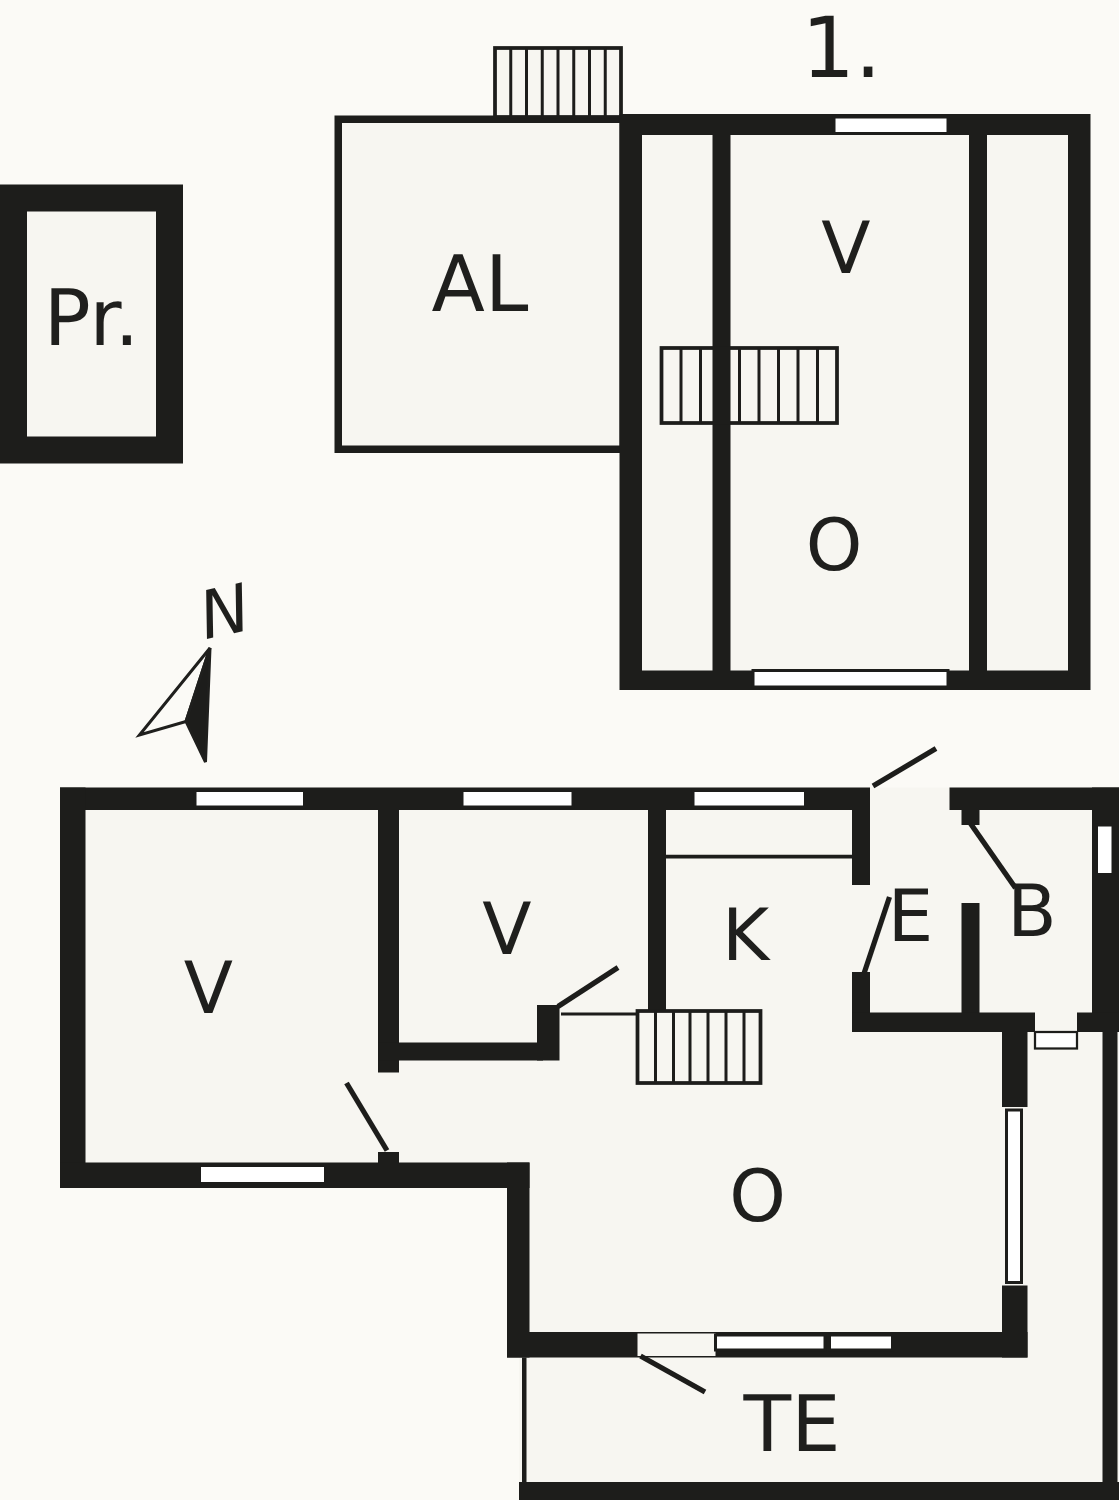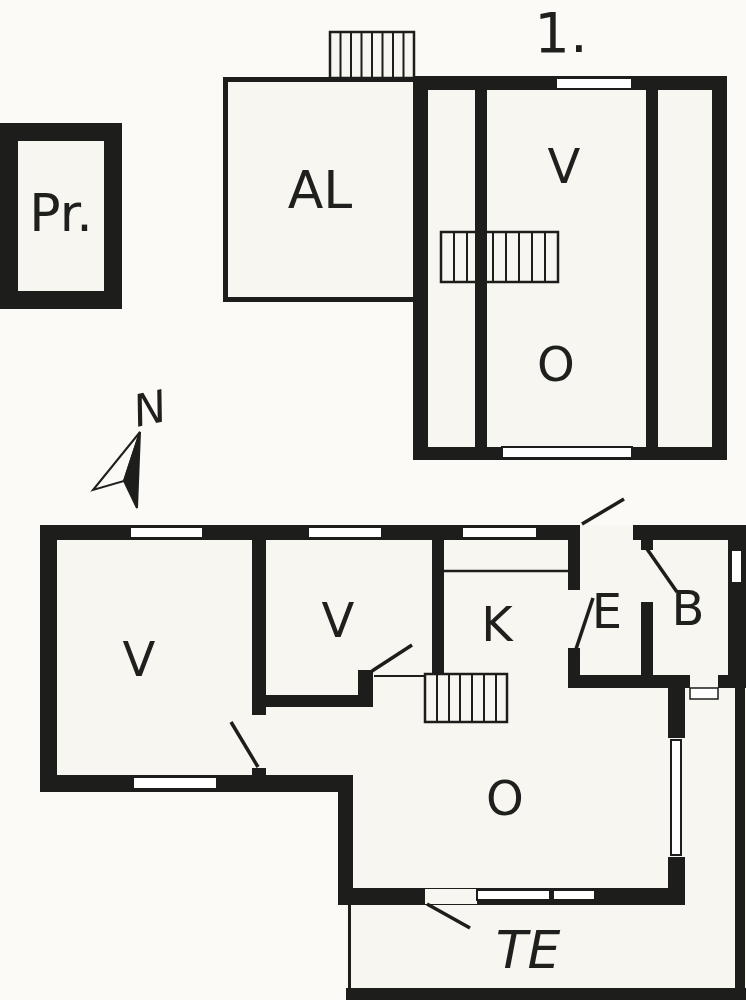--- a/index.html
+++ b/index.html
@@ -152,14 +152,14 @@
   <div class="lbl s56" style="left:561px; top:33px;">1.</div>
   <div class="lbl s48" style="left:564px; top:166px;">V</div>
   <div class="lbl s48" style="left:556px; top:364px;">O</div>
   <div class="lbl north" style="left:150px; top:409px;">N</div>
   <div class="lbl s48" style="left:139px; top:659px;">V</div>
   <div class="lbl s48" style="left:338px; top:620px;">V</div>
   <div class="lbl s48" style="left:497px; top:624px;">K</div>
   <div class="lbl s48" style="left:607px; top:611px;">E</div>
   <div class="lbl s48" style="left:688px; top:608px;">B</div>
   <div class="lbl s48" style="left:505px; top:798px;">O</div>
-  <div class="lbl s52" style="left:528px; top:950px;font-style:italic;">TE</div>
+  <div class="lbl s52" style="left:528px; top:950px;">TE</div>
 </div>
 
 </body></html>

